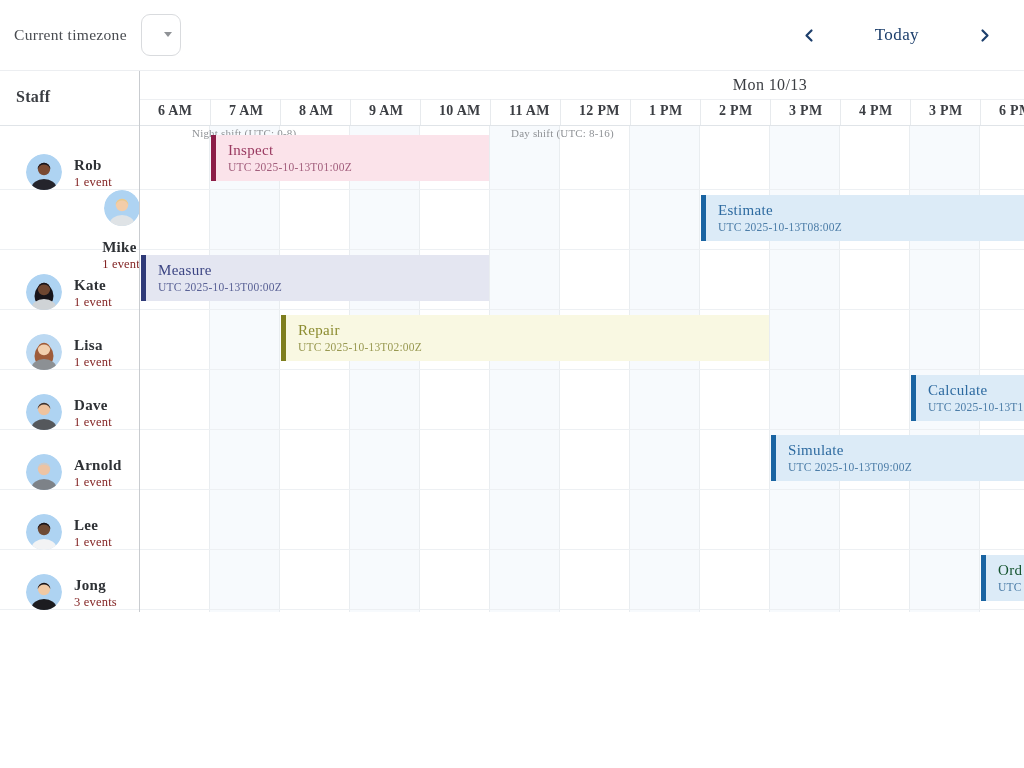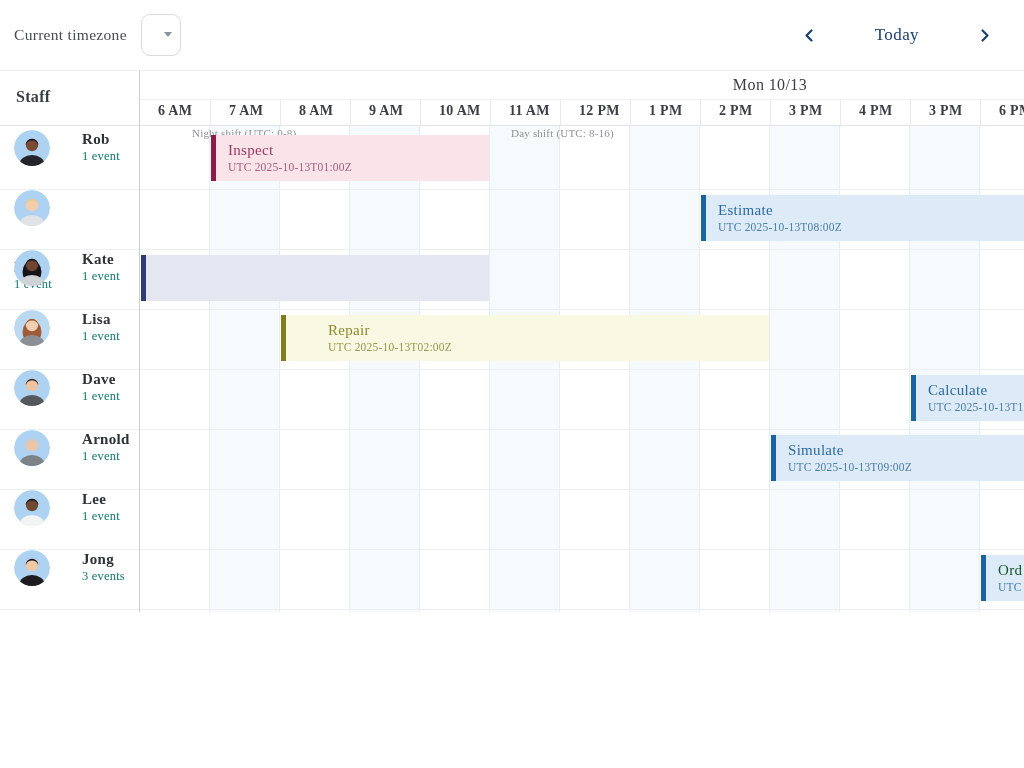--- a/index.html
+++ b/index.html
@@ -37,32 +37,32 @@
   
   .col{position:absolute;top:126px;bottom:0;width:70px;box-sizing:border-box;
        border-right:1px solid #e9edf0;z-index:1;}
   .col.tint{background:#f7fafd;}
   .row-line{position:absolute;left:0;right:0;height:1px;background:#edf0f3;z-index:2;}
   .v-separator{position:absolute;left:139px;top:70px;bottom:0;width:1px;background:#c9ccd0;z-index:4;}
   .shift-label{position:absolute;top:127px;font-size:11px;color:#8f9296;letter-spacing:.2px;
                white-space:nowrap;z-index:2;}
 
   
-  .staff-row{position:absolute;left:0;width:140px;height:60px;display:flex;align-items:flex-start;
-             gap:32px;padding-left:14px;box-sizing:border-box;z-index:3;}
+  .staff-row{position:absolute;left:0;width:140px;height:60px;display:flex;align-items:flex-end;
+             gap:12px;padding-left:26px;box-sizing:border-box;z-index:3;}
   .avatar{width:36px;height:36px;border-radius:50%;overflow:hidden;flex:0 0 36px;}
   .avatar svg{display:block;width:36px;height:36px;}
   .av-bg{fill:var(--av-bg);}
   .av-hair-long{fill:var(--av-hair);display:none;}
   .staff-row.long .av-hair-long{display:block;}
   .av-shirt{fill:var(--av-shirt);}
   .av-head{fill:var(--av-skin);}
   .av-hair{fill:var(--av-hair);}
   .staff-name{font-size:15px;font-weight:700;color:#2e3135;letter-spacing:.3px;line-height:1.25;}
-  .staff-count{font-size:12.5px;color:#0f766e;letter-spacing:.2px;}
+  .staff-count{font-size:12.5px;color:#7f1d1d;letter-spacing:.2px;}
 
   
   .event{position:absolute;height:46px;z-index:3;display:flex;cursor:pointer;overflow:hidden;}
   .event-bar{width:5px;flex:0 0 5px;}
   .event-content{padding:5px 0 0 12px;white-space:nowrap;overflow:hidden;}
   .event-title{font-size:15px;font-weight:500;letter-spacing:.3px;line-height:1.35;}
   .event-time{font-size:11.5px;letter-spacing:.2px;margin-top:1px;}
 </style>
 </head>
 <body>
@@ -283,23 +283,27 @@
   <div class="event" style="left: 701px; width: 383px; top: 195px; background: rgb(220, 235, 247);">
     <div class="event-bar" style="background: rgb(26, 100, 162);"></div>
     <div class="event-content">
       <div class="event-title" style="color: rgb(45, 106, 160);">Estimate</div>
       <div class="event-time" style="color: rgb(76, 125, 168);">UTC 2025-10-13T08:00Z</div>
     </div>
   </div>
 
   <div class="event" style="left: 141px; width: 348px; top: 255px; background: rgb(228, 230, 241);">
     <div class="event-bar" style="background: rgb(47, 58, 120);"></div>
-  </div>
-
-  <div class="event" style="left: 281px; width: 488px; top: 315px; background: rgb(249, 248, 226); gap: 30px;">
+    <div class="event-content">
+      <div class="event-title" style="color: rgb(60, 69, 131);">Measure</div>
+      <div class="event-time" style="color: rgb(90, 98, 150);">UTC 2025-10-13T00:00Z</div>
+    </div>
+  </div>
+
+  <div class="event" style="left: 281px; width: 488px; top: 315px; background: rgb(249, 248, 226);">
     <div class="event-bar" style="background: rgb(126, 126, 30);"></div>
     <div class="event-content">
       <div class="event-title" style="color: rgb(140, 140, 48);">Repair</div>
       <div class="event-time" style="color: rgb(153, 153, 82);">UTC 2025-10-13T02:00Z</div>
     </div>
   </div>
 
   <div class="event" style="left: 911px; width: 173px; top: 375px; background: rgb(220, 235, 247);">
     <div class="event-bar" style="background: rgb(26, 100, 162);"></div>
     <div class="event-content">

